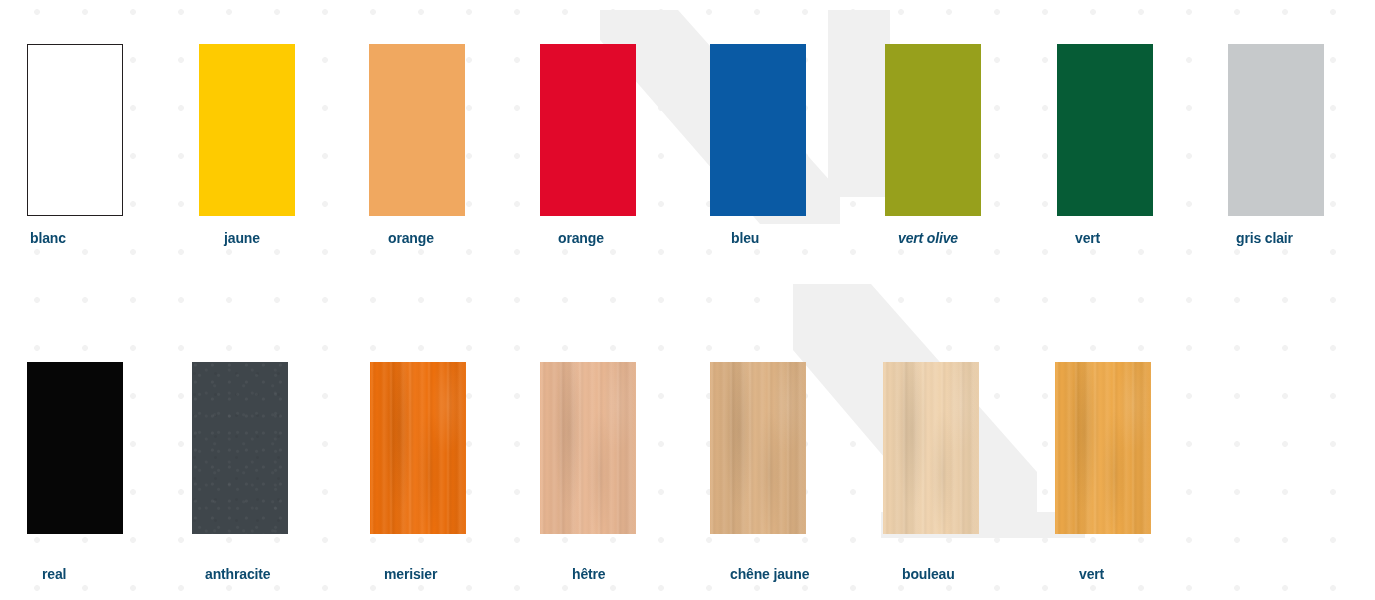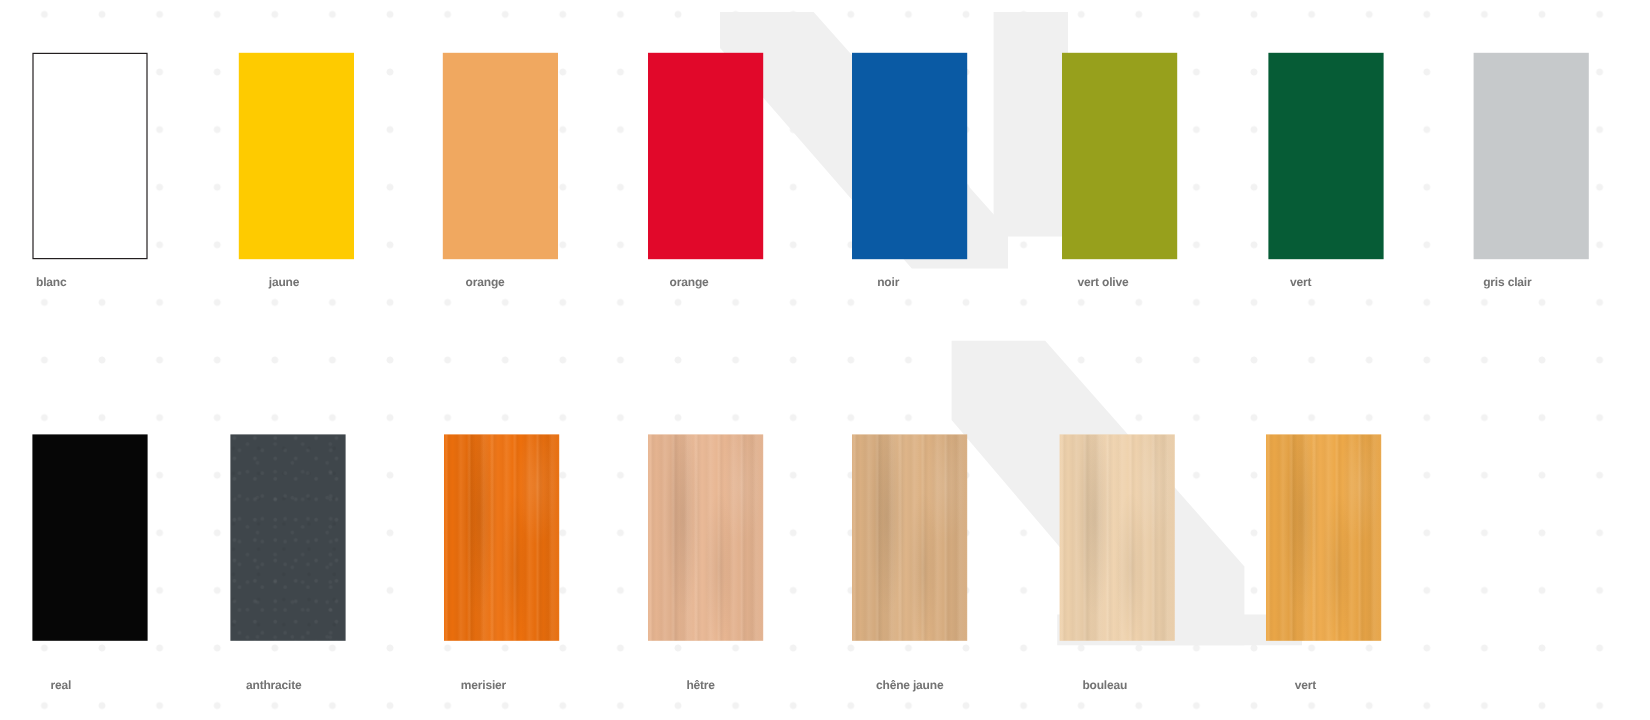--- a/index.html
+++ b/index.html
@@ -68,23 +68,23 @@
     box-sizing: border-box;
     overflow: hidden;
   }
   .swatch-chip.bordered {
     border: 1.3px solid #231f20;
   }
   .swatch-label {
     position: absolute;
     left: 0;
     white-space: nowrap;
-    font-size: 10px;
+    font-size: 14px;
     font-weight: 700;
-    color: #737373;
+    color: #0c4a6e;
     letter-spacing: -0.15px;
     font-family: "Liberation Sans", "DejaVu Sans", sans-serif;
   }
 
   
   .grain {
     position: absolute;
     inset: 0;
     pointer-events: none;
   }
@@ -159,26 +159,26 @@
   <div class="swatch-label" style="left:388px; top:230px;">orange</div>
 
   <div class="swatch-cell" style="left:540px; top:44px;">
     <div class="swatch-chip" style="background:#e1082a;"></div>
   </div>
   <div class="swatch-label" style="left:558px; top:230px;">orange</div>
 
   <div class="swatch-cell" style="left:710px; top:44px;">
     <div class="swatch-chip" style="background:#0a5aa4;"></div>
   </div>
-  <div class="swatch-label" style="left:731px; top:230px;">noir</div>
+  <div class="swatch-label" style="left:731px; top:230px;">bleu</div>
 
   <div class="swatch-cell" style="left:885px; top:44px;">
     <div class="swatch-chip" style="background:#97a01c;"></div>
   </div>
-  <div class="swatch-label" style="left:898px; top:230px;">vert olive</div>
+  <div class="swatch-label" style="left:898px; top:230px;font-style:italic;">vert olive</div>
 
   <div class="swatch-cell" style="left:1057px; top:44px;">
     <div class="swatch-chip" style="background:#065c36;"></div>
   </div>
   <div class="swatch-label" style="left:1075px; top:230px;">vert</div>
 
   <div class="swatch-cell" style="left:1228px; top:44px;">
     <div class="swatch-chip" style="background:#c6c9cb;"></div>
   </div>
   <div class="swatch-label" style="left:1236px; top:230px;text-align:right;">gris clair</div>

